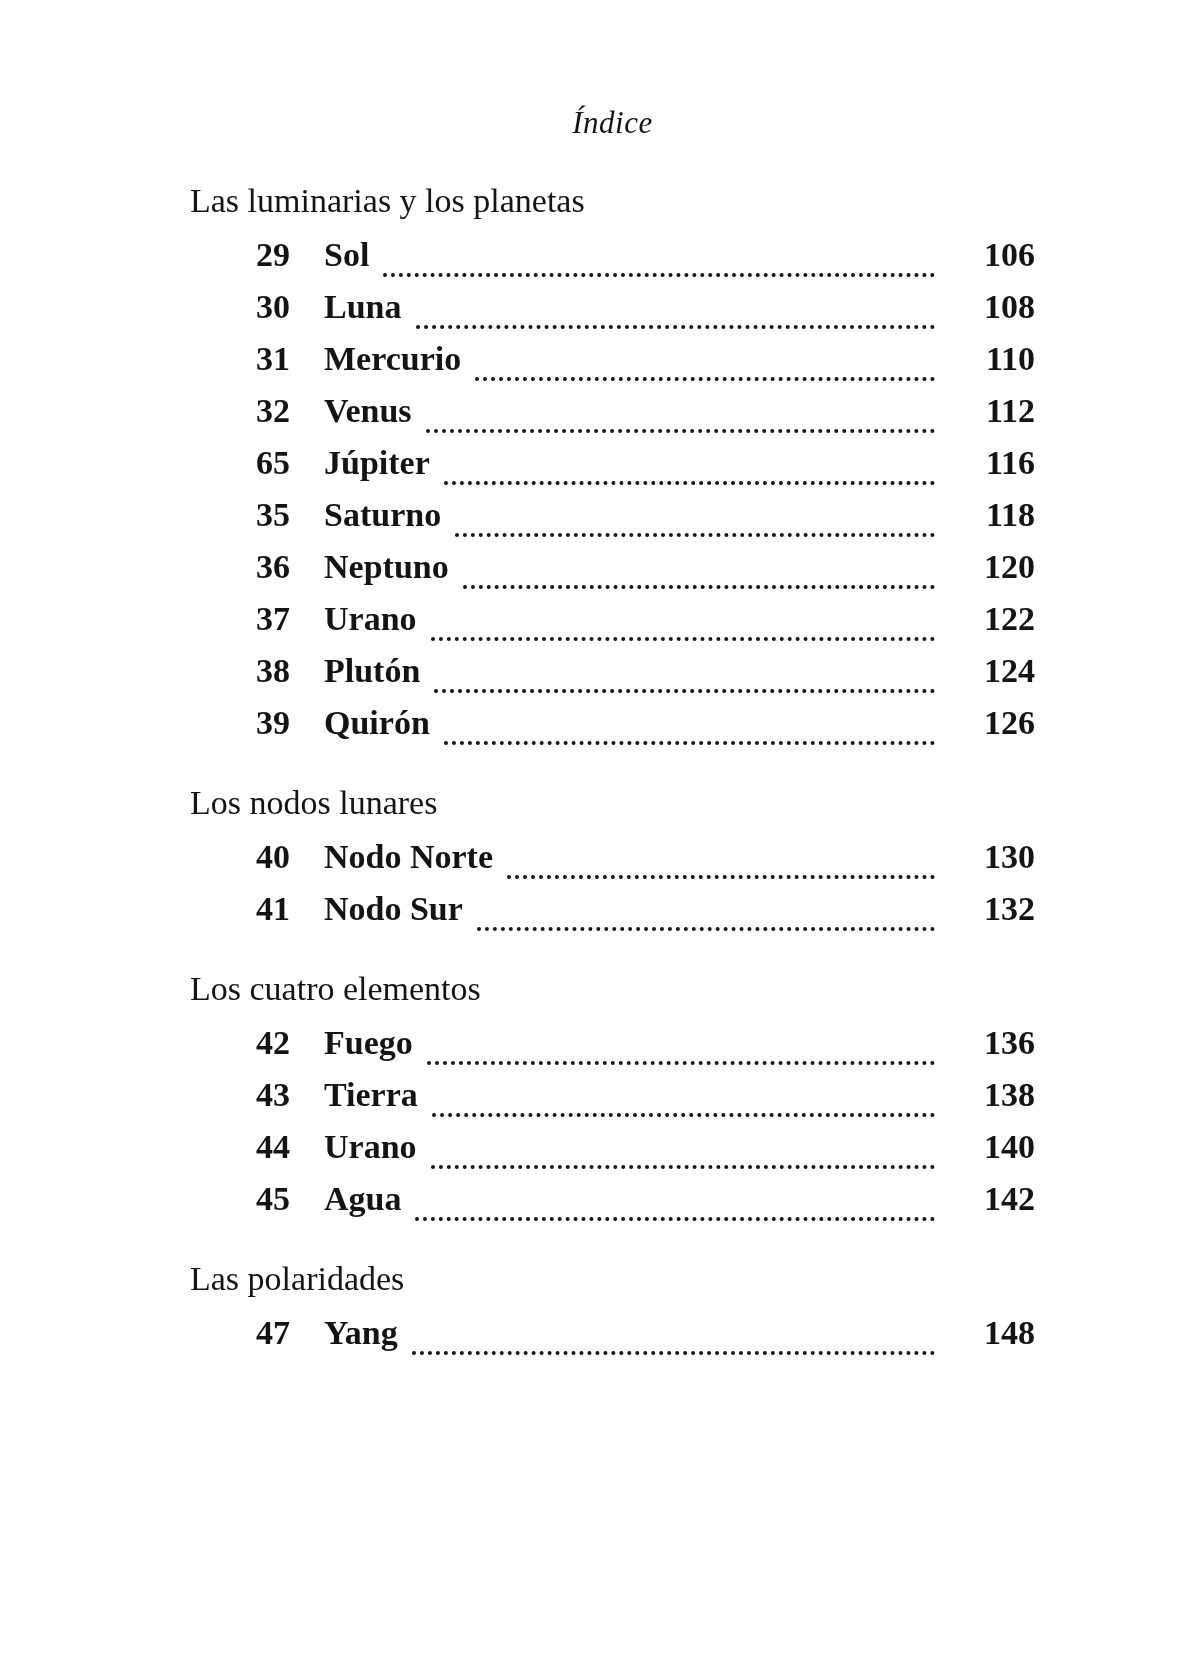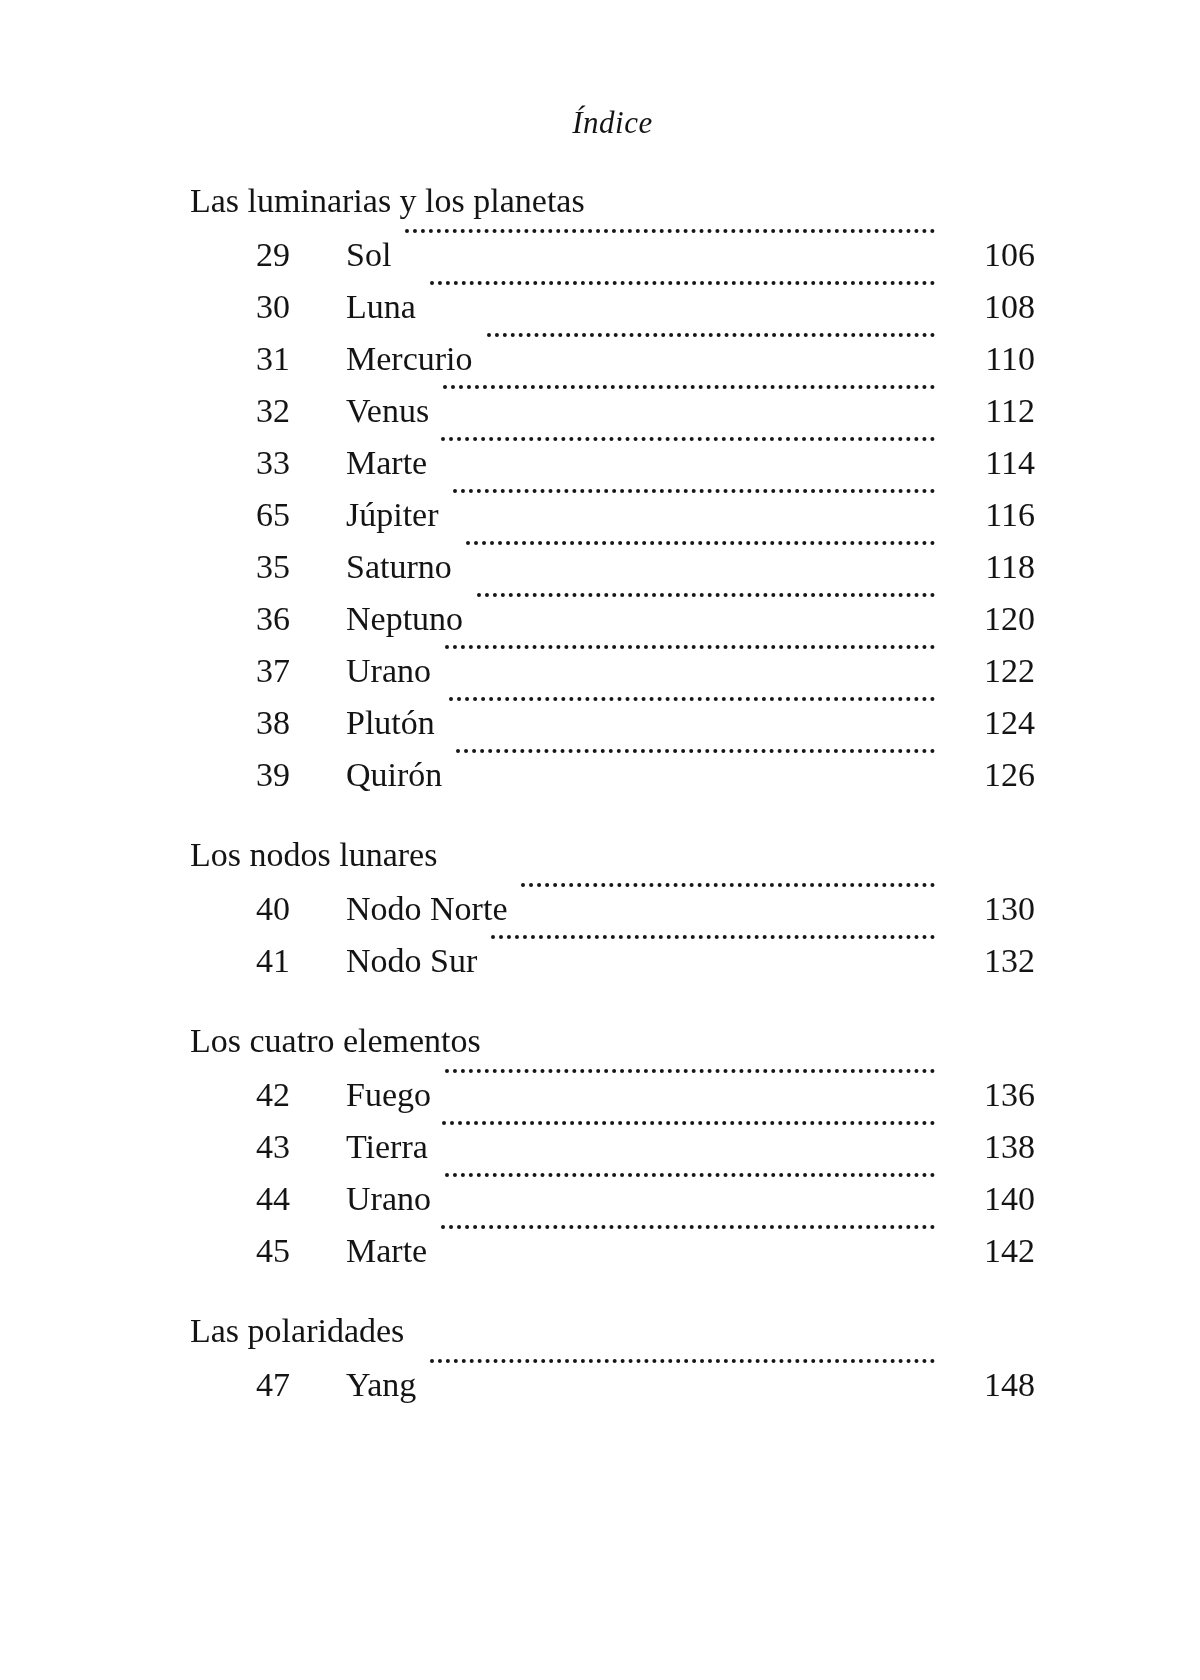--- a/index.html
+++ b/index.html
@@ -47,34 +47,35 @@
   }
   .toc-section:first-of-type .section-title {
     margin-top: 0;
   }
   .entries {
     margin: 0;
     padding: 0;
   }
   .entry {
     display: flex;
-    align-items: flex-start;
+    align-items: flex-end;
     font-size: 34px;
     line-height: 52px;
     white-space: nowrap;
+    font-weight: bold;
   }
   .entry-number {
     width: 100px;
     text-align: right;
     flex: 0 0 auto;
     font-variant-numeric: oldstyle-nums;
     font-feature-settings: "onum";
   }
   .entry-label {
-    margin-left: 56px;
+    margin-left: 34px;
     flex: 0 0 auto;
   }
   .dot-leader {
     flex: 1 1 auto;
     border-bottom: 4px dotted #161616;
     margin: 0 25px 4px 14px;
     height: 0;
     min-width: 30px;
   }
   .entry-page {
@@ -117,26 +118,20 @@
     <span class="entry-page">110</span>
   </div>
 
   <div class="entry">
     <span class="entry-number">32</span>
     <span class="entry-label">Venus</span>
     <span class="dot-leader"></span>
     <span class="entry-page">112</span>
   </div>
 
-  <div class="entry">
-    <span class="entry-number">33</span>
-    <span class="entry-label">Marte</span>
-    <span class="dot-leader"></span>
-    <span class="entry-page">114</span>
-  </div>
 
   <div class="entry">
     <span class="entry-number">65</span>
     <span class="entry-label">Júpiter</span>
     <span class="dot-leader"></span>
     <span class="entry-page">116</span>
   </div>
 
   <div class="entry">
     <span class="entry-number">35</span>
@@ -213,21 +208,21 @@
 
   <div class="entry">
     <span class="entry-number">44</span>
     <span class="entry-label">Urano</span>
     <span class="dot-leader"></span>
     <span class="entry-page">140</span>
   </div>
 
   <div class="entry">
     <span class="entry-number">45</span>
-    <span class="entry-label">Marte</span>
+    <span class="entry-label">Agua</span>
     <span class="dot-leader"></span>
     <span class="entry-page">142</span>
   </div>
 </div>
   </section>
 
   <section class="toc-section">
     <h2 class="section-title">Las polaridades</h2>
     <div class="entries">
 

